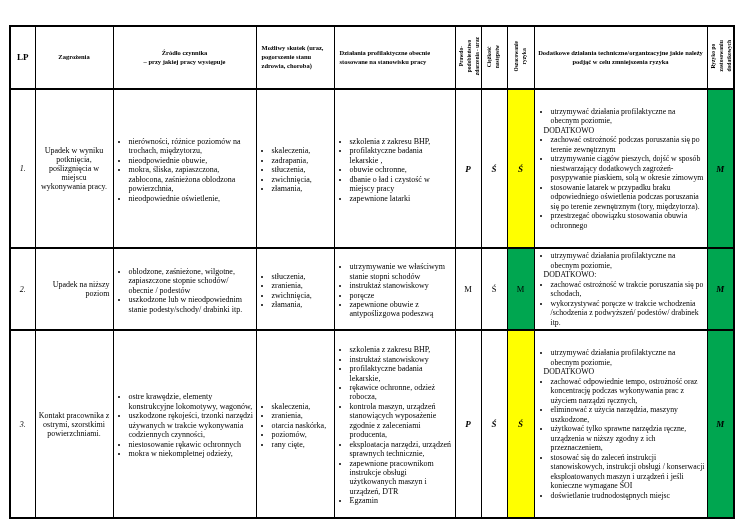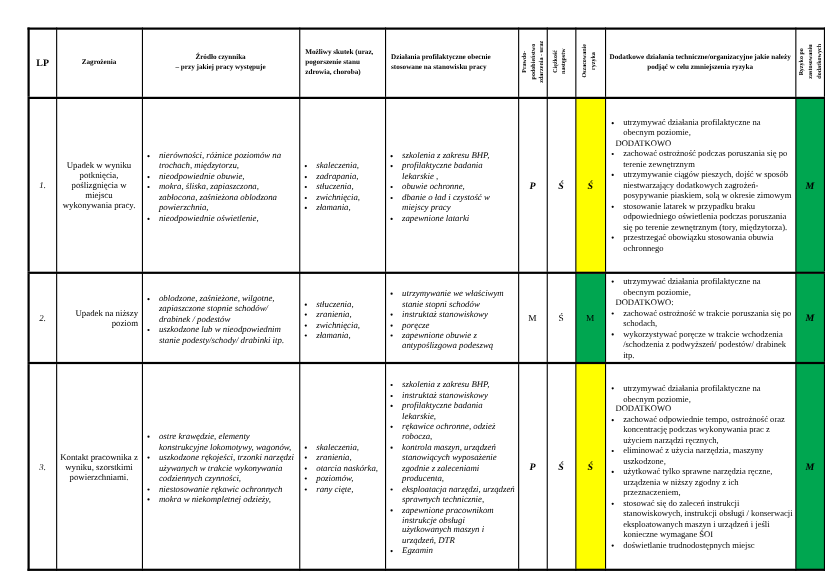--- a/index.html
+++ b/index.html
@@ -1,32 +1,32 @@
 <!DOCTYPE html>
 <html><head>
 <meta charset="utf-8">
 <style>
   html,body{margin:0;padding:0;background:#fff;}
   body{width:750px;height:530px;font-family:"Liberation Serif",serif;color:#000;}
   .sheet{position:relative;width:750px;height:530px;background:#fff;overflow:hidden;}
-  table.risk{position:absolute;left:25px;top:25px;width:724px;border-collapse:collapse;table-layout:fixed;border:2px solid #000;}
+  table.risk{position:absolute;left:9px;top:25px;width:724px;border-collapse:collapse;table-layout:fixed;border:2px solid #000;}
   td,th{border:1px solid #000;padding:0;vertical-align:middle;overflow:hidden;}
   tbody tr{border-top:2px solid #000;}
   thead tr{height:63px;}
   tr.r1{height:159px;}
   tr.r2{height:75px;}
   tr.r3{height:188px;}
   th{font-weight:bold;font-size:6.5px;line-height:1.35;text-align:center;white-space:pre-line;padding:2px;}
   th.lp-h{font-size:9px;}
   th.left{text-align:left;padding-left:5px;}
   .vert{display:inline-block;writing-mode:vertical-rl;transform:rotate(180deg);font-size:5.5px;font-weight:bold;line-height:1.45;white-space:pre-line;text-align:center;max-height:60px;}
   td.lp{font-style:italic;font-size:8px;text-align:center;}
   td.hazard{font-size:8px;padding:2px 3px;text-align:center;}
   td.hazard.center{text-align:right;}
-  td.listcell{font-size:8px;padding:4px 2px 1px 4px;font-style:italic;}
+  td.listcell{font-size:8px;padding:4px 2px 1px 4px;}
   ul{margin:0;padding-left:11px;list-style:disc;}
   li{margin:0;padding:0;line-height:1.18;}
   li.no-bullet{list-style:none;margin-left:-7px;}
   td.letter{font-size:9px;font-weight:bold;font-style:italic;text-align:center;}
   td.letter.upright{font-weight:normal;font-style:normal;font-size:8.5px;}
   td.addcell{font-size:7.8px;padding:2px 2px 2px 5px;}
   td.addcell li{line-height:1.22;}
 </style>
 </head>
 <body>
@@ -110,21 +110,21 @@
               <li>przestrzegać obowiązku stosowania obuwia ochronnego</li>
             </ul>
           </td>
         <td class="letter" style="background: rgb(0, 166, 80);">M</td>
       </tr>
       <tr class="r2">
         <td class="lp">2.</td>
         <td class="hazard center">Upadek na niższy poziom</td>
         <td class="listcell">
             <ul>
-              <li>oblodzone, zaśnieżone, wilgotne, zapiaszczone stopnie schodów/ drabinek / podestów</li>
+              <li>oblodzone, zaśnieżone, wilgotne, zapiaszczone stopnie schodów/ obecnie / podestów</li>
               <li>uszkodzone lub w nieodpowiednim stanie podesty/schody/ drabinki itp.</li>
             </ul>
           </td>
         <td class="listcell">
             <ul>
               <li>stłuczenia,</li>
               <li>zranienia,</li>
               <li>zwichnięcia,</li>
               <li>złamania,</li>
             </ul>
@@ -145,21 +145,21 @@
               <li>utrzymywać działania profilaktyczne na obecnym poziomie,</li>
               <li class="no-bullet">DODATKOWO:</li>
               <li>zachować ostrożność w trakcie poruszania się po schodach,</li>
               <li>wykorzystywać poręcze w trakcie wchodzenia /schodzenia z podwyższeń/ podestów/ drabinek itp.</li>
             </ul>
           </td>
         <td class="letter" style="background: rgb(0, 166, 80);">M</td>
       </tr>
       <tr class="r3">
         <td class="lp">3.</td>
-        <td class="hazard">Kontakt pracownika z wyniku, szorstkimi powierzchniami.</td>
+        <td class="hazard">Kontakt pracownika z ostrymi, szorstkimi powierzchniami.</td>
         <td class="listcell">
             <ul>
               <li>ostre krawędzie, elementy konstrukcyjne lokomotywy, wagonów,</li>
               <li>uszkodzone rękojeści, trzonki narzędzi używanych w trakcie wykonywania codziennych czynności,</li>
               <li>niestosowanie rękawic ochronnych</li>
               <li>mokra w niekompletnej odzieży,</li>
             </ul>
           </td>
         <td class="listcell">
             <ul>

